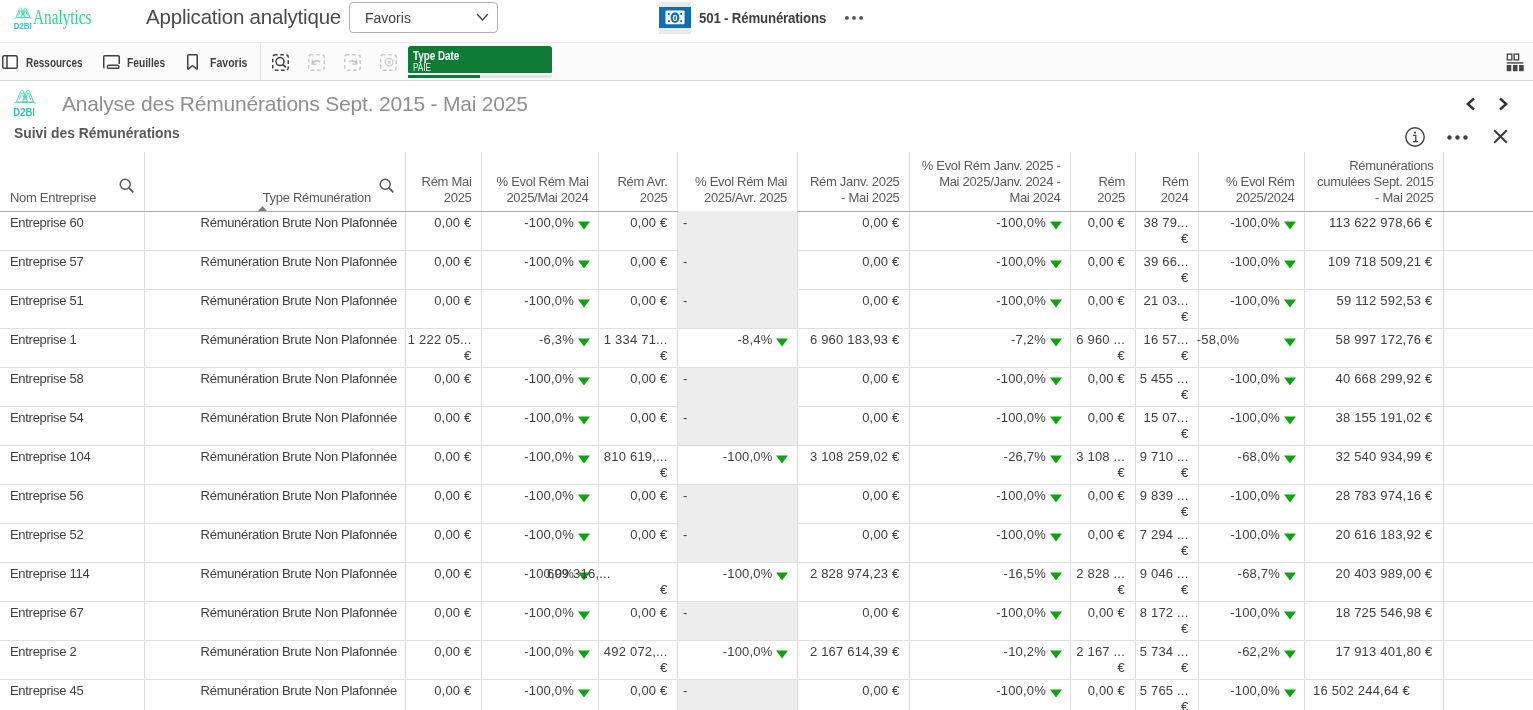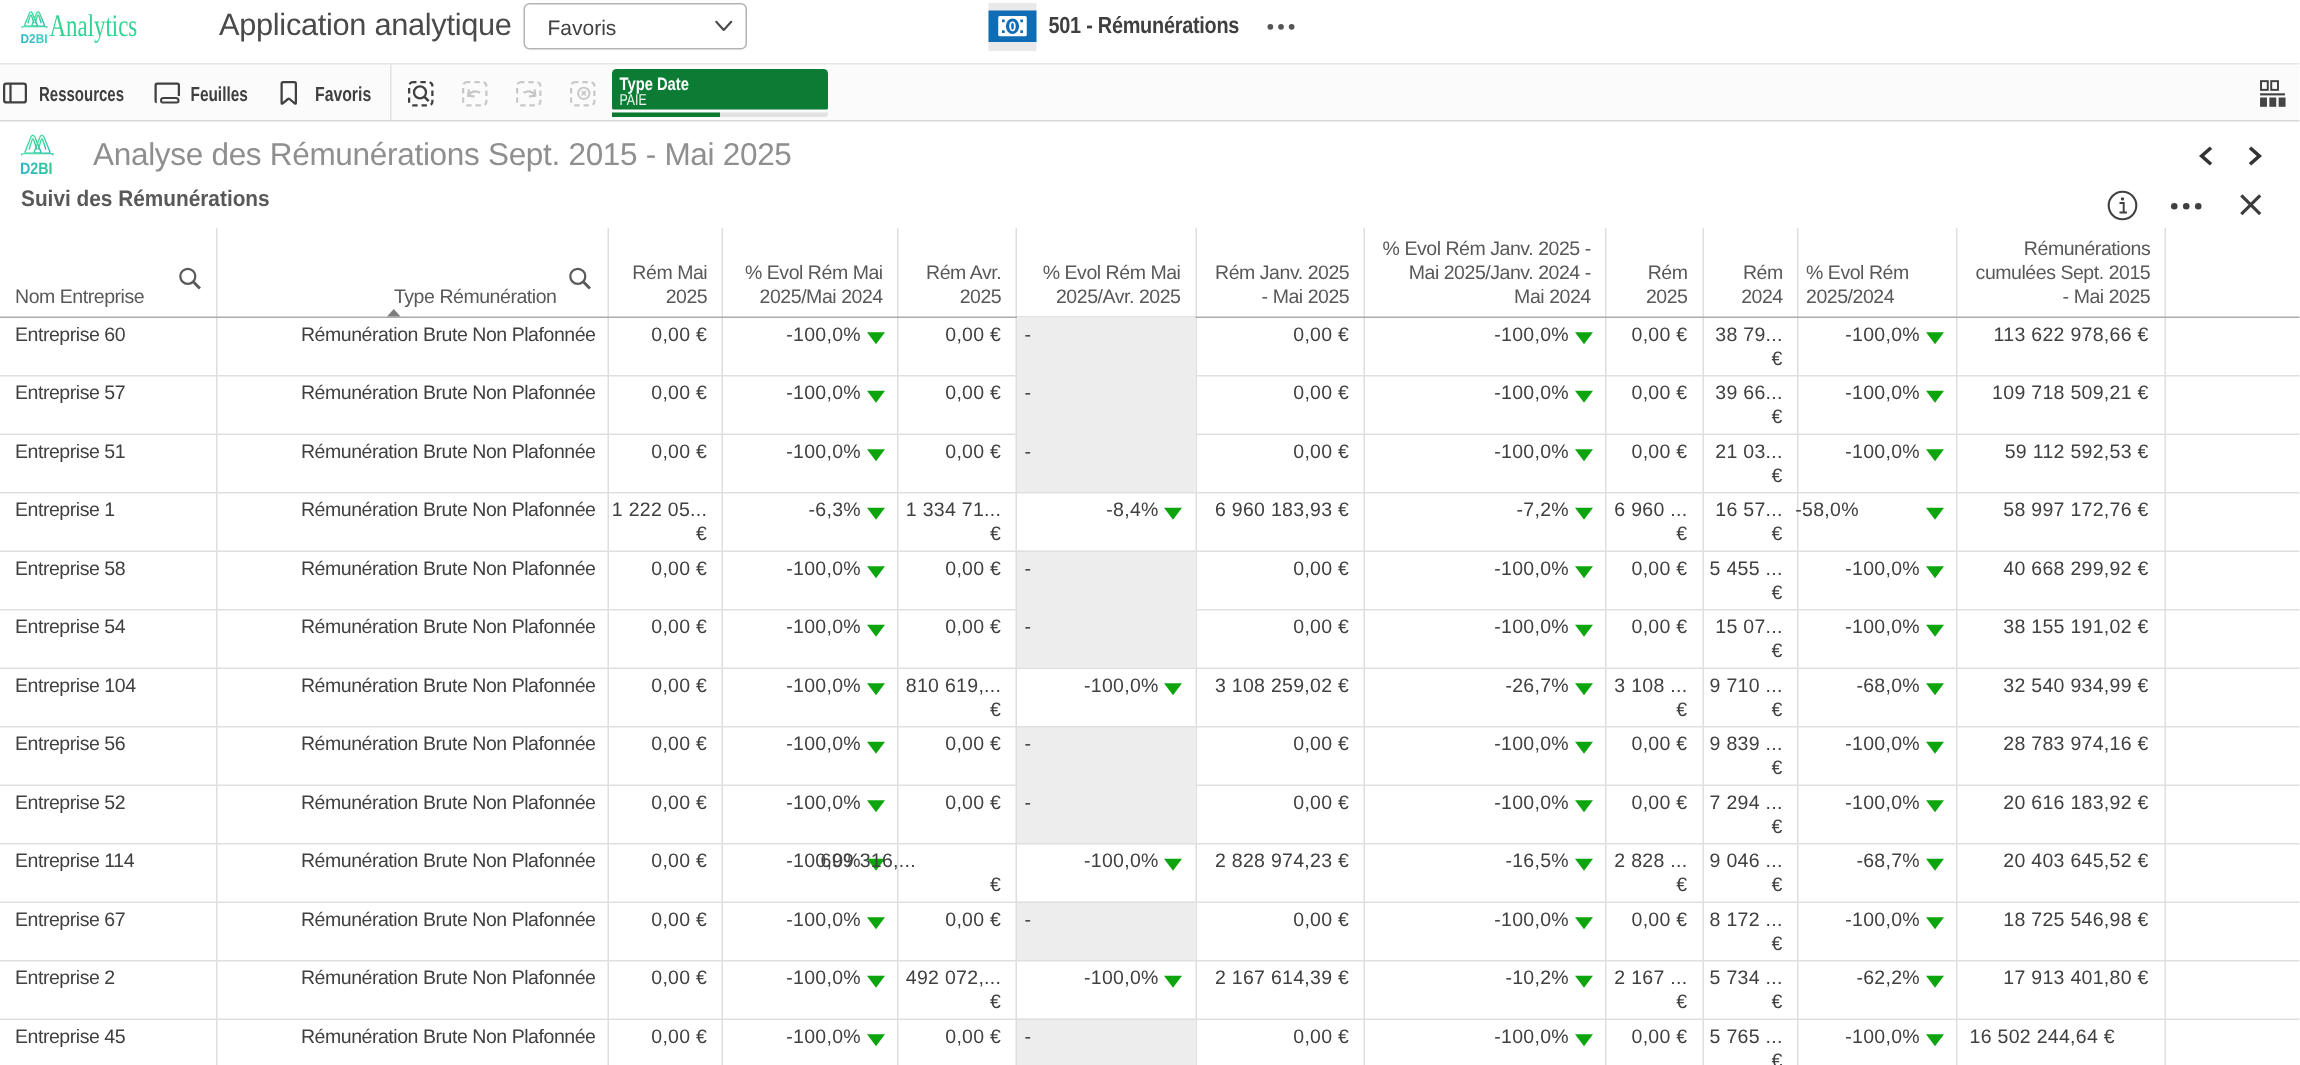--- a/index.html
+++ b/index.html
@@ -182,21 +182,21 @@
 <div class="ab h" style="left:10px;top:190.3px;">Nom Entreprise</div>
 <div class="ab h" style="left:149.7px;top:190.3px;width:221.3px;text-align:right">Type Rémunération</div>
 <div class="ab h" style="left:411px;top:174.3px;width:60.5px;text-align:right">Rém Mai<br>2025</div>
 <div class="ab h" style="left:487px;top:174.3px;width:101.5px;text-align:right">% Evol Rém Mai<br>2025/Mai 2024</div>
 <div class="ab h" style="left:604px;top:174.3px;width:63.5px;text-align:right">Rém Avr.<br>2025</div>
 <div class="ab h" style="left:683px;top:174.3px;width:104.0px;text-align:right">% Evol Rém Mai<br>2025/Avr. 2025</div>
 <div class="ab h" style="left:802.5px;top:174.3px;width:97.0px;text-align:right">Rém Janv. 2025<br>- Mai 2025</div>
 <div class="ab h" style="left:915px;top:158.3px;width:145.5px;text-align:right">% Evol Rém Janv. 2025 -<br>Mai 2025/Janv. 2024 -<br>Mai 2024</div>
 <div class="ab h" style="left:1076px;top:174.3px;width:49.0px;text-align:right">Rém<br>2025</div>
 <div class="ab h" style="left:1140.5px;top:174.3px;width:48.0px;text-align:right">Rém<br>2024</div>
-<div class="ab h" style="left:1204px;top:174.3px;width:90.5px;text-align:left">% Evol Rém<br>2025/2024</div>
+<div class="ab h" style="left:1204px;top:174.3px;width:90.5px;text-align:right">% Evol Rém<br>2025/2024</div>
 <div class="ab h" style="left:1310px;top:158.3px;width:123.5px;text-align:right">Rémunérations<br>cumulées Sept. 2015<br>- Mai 2025</div>
 <svg style="left:118.5px;top:177.5px" width="16" height="16" viewBox="0 0 16 16">
 <circle cx="6.2" cy="6.2" r="5" fill="none" stroke="#595959" stroke-width="1.5"></circle>
 <line x1="10" y1="10" x2="14.3" y2="14.3" stroke="#595959" stroke-width="1.9"></line>
     </svg>
 <svg style="left:379px;top:177.5px" width="16" height="16" viewBox="0 0 16 16">
 <circle cx="6.2" cy="6.2" r="5" fill="none" stroke="#595959" stroke-width="1.5"></circle>
 <line x1="10" y1="10" x2="14.3" y2="14.3" stroke="#595959" stroke-width="1.9"></line>
     </svg>
 <svg style="left:258px;top:206.2px" width="9" height="5" viewBox="0 0 9 5">
@@ -430,21 +430,21 @@
 <path d="M0 0.5 L12 0.5 L6 8.5 Z" fill="#0da50d"></path>
     </svg>
 <div class="ab n" style="left:1004.5px;top:566.0px;width:120.5px;text-align:right">2 828 ...</div>
 <div class="ab n" style="left:1004.5px;top:582.0px;width:120.5px;text-align:right">€</div>
 <div class="ab n" style="left:1068px;top:566.0px;width:120.5px;text-align:right">9 046 ...</div>
 <div class="ab n" style="left:1068px;top:582.0px;width:120.5px;text-align:right">€</div>
 <div class="ab n" style="left:1156px;top:566.0px;width:124.0px;text-align:right">-68,7%</div>
 <svg style="left:1283.5px;top:571.5px" width="12" height="9" viewBox="0 0 12 9">
 <path d="M0 0.5 L12 0.5 L6 8.5 Z" fill="#0da50d"></path>
     </svg>
-<div class="ab n" style="left:1313px;top:566.0px;width:119.5px;text-align:right">20 403 645,52 €</div>
+<div class="ab n" style="left:1313px;top:566.0px;width:119.5px;text-align:right">20 403 989,00 €</div>
 <div class="ab t" style="left:10px;top:605.0px">Entreprise 67</div>
 <div class="ab t" style="left:151.7px;top:605.0px;width:245.3px;text-align:right">Rémunération Brute Non Plafonnée</div>
 <div class="ab n" style="left:351px;top:605.0px;width:120.5px;text-align:right">0,00 €</div>
 <div class="ab n" style="left:450px;top:605.0px;width:124.0px;text-align:right">-100,0%</div>
 <svg style="left:577.5px;top:610.5px" width="12" height="9" viewBox="0 0 12 9">
 <path d="M0 0.5 L12 0.5 L6 8.5 Z" fill="#0da50d"></path>
     </svg>
 <div class="ab n" style="left:547px;top:605.0px;width:120.5px;text-align:right">0,00 €</div>
 <div class="ab t" style="left:683px;top:605.0px;">-</div>
 <div class="ab n" style="left:779px;top:605.0px;width:120.5px;text-align:right">0,00 €</div>

